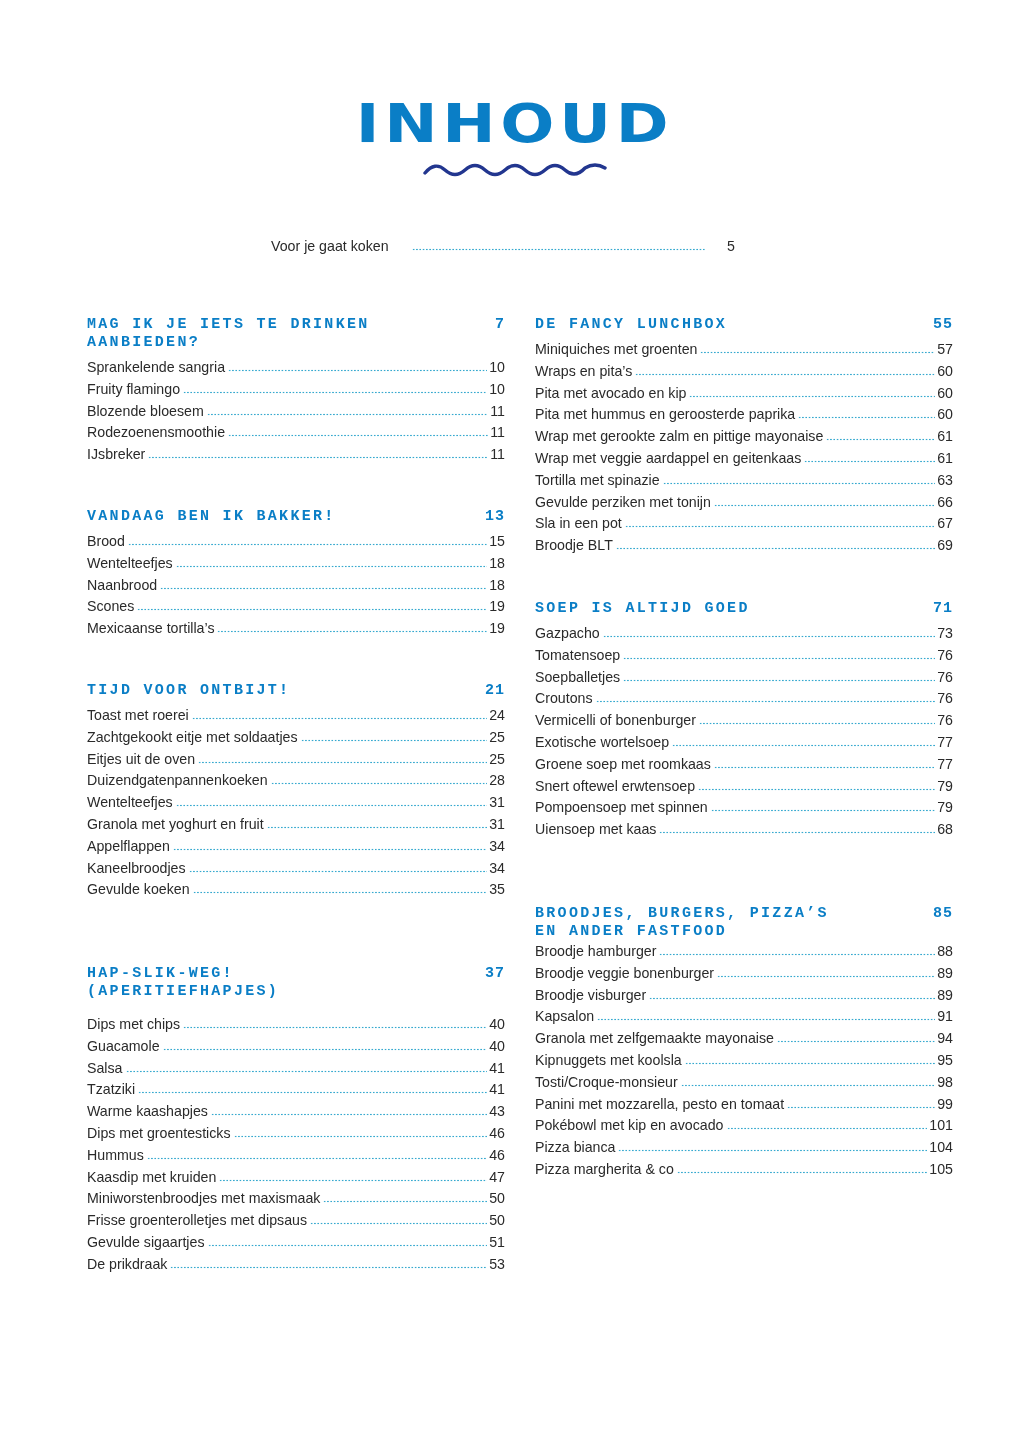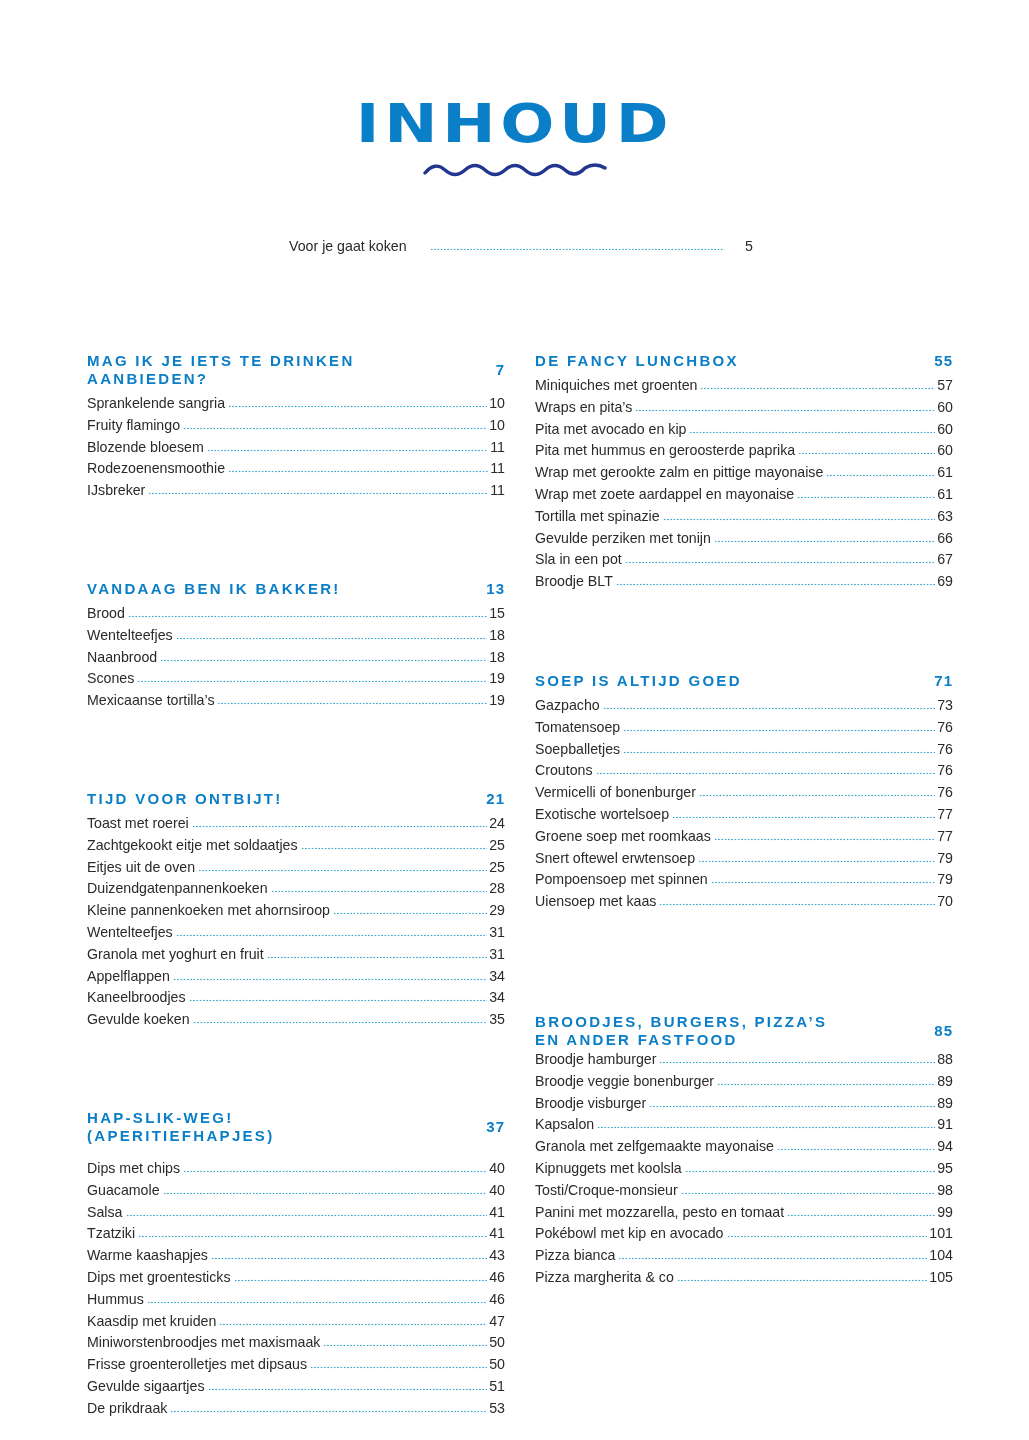--- a/index.html
+++ b/index.html
@@ -7,33 +7,33 @@
 
   .title {
     position: absolute; left: 0; width: 1029px; top: 92px; text-align: center;
     font-family: "DejaVu Sans", sans-serif; font-weight: bold; font-size: 54px;
     color: #0a7ec6; letter-spacing: 4px; line-height: 64px;
     transform: scaleX(1.18); transform-origin: center;
   }
   .wave { position: absolute; left: 423px; top: 160px; width: 184px; height: 20px; }
 
   .intro {
-    position: absolute; left: 289px; width: 464px; top: 236px; height: 20px;
+    position: absolute; left: 271px; width: 464px; top: 236px; height: 20px;
     display: flex; align-items: baseline; font-size: 14.2px; gap: 20px;
   }
 
   .col { position: absolute; top: 316px; width: 418px; }
   .col.left { left: 87px; }
   .col.right { left: 535px; }
 
   .section { margin-bottom: 0; }
   .sec-head {
-    display: flex; justify-content: space-between; align-items: center;
-    font-family: Liberation Sans, sans-serif; font-weight: bold; color: #0a7ec6;
-    font-size: 15px; line-height: 18px; letter-spacing: 2.3px; text-transform: uppercase; margin-top: 36px;
+    display: flex; justify-content: space-between; align-items: flex-start;
+    font-family: Liberation Mono, monospace; font-weight: bold; color: #0a7ec6;
+    font-size: 15px; line-height: 18px; letter-spacing: 2.3px; text-transform: uppercase;
   }
   .sec-head .sec-title { white-space: pre-line; }
   .sec-head .sec-page { letter-spacing: 1px; }
 
   .entries { margin-top: 5px; }
   .entry {
     display: flex; align-items: baseline; height: 21.8px; font-size: 14.2px; line-height: 21.8px;
     color: #2a2a2a;
   }
   .entry .label { white-space: nowrap; }
@@ -151,25 +151,20 @@
           <span class="label">Eitjes uit de oven</span>
           <span class="leader"></span>
           <span class="page">25</span>
         </div>
       <div class="entry">
           <span class="label">Duizendgatenpannenkoeken</span>
           <span class="leader"></span>
           <span class="page">28</span>
         </div>
       <div class="entry">
-          <span class="label">Kleine pannenkoeken met ahornsiroop</span>
-          <span class="leader"></span>
-          <span class="page">29</span>
-        </div>
-      <div class="entry">
           <span class="label">Wentelteefjes</span>
           <span class="leader"></span>
           <span class="page">31</span>
         </div>
       <div class="entry">
           <span class="label">Granola met yoghurt en fruit</span>
           <span class="leader"></span>
           <span class="page">31</span>
         </div>
       <div class="entry">
@@ -288,21 +283,21 @@
           <span class="label">Pita met hummus en geroosterde paprika</span>
           <span class="leader"></span>
           <span class="page">60</span>
         </div>
       <div class="entry">
           <span class="label">Wrap met gerookte zalm en pittige mayonaise</span>
           <span class="leader"></span>
           <span class="page">61</span>
         </div>
       <div class="entry">
-          <span class="label">Wrap met zoete aardappel en mayonaise</span>
+          <span class="label">Wrap met veggie aardappel en geitenkaas</span>
           <span class="leader"></span>
           <span class="page">61</span>
         </div>
       <div class="entry">
           <span class="label">Tortilla met spinazie</span>
           <span class="leader"></span>
           <span class="page">63</span>
         </div>
       <div class="entry">
           <span class="label">Gevulde perziken met tonijn</span>
@@ -369,21 +364,21 @@
           <span class="page">79</span>
         </div>
       <div class="entry">
           <span class="label">Pompoensoep met spinnen</span>
           <span class="leader"></span>
           <span class="page">79</span>
         </div>
       <div class="entry">
           <span class="label">Uiensoep met kaas</span>
           <span class="leader"></span>
-          <span class="page">70</span>
+          <span class="page">68</span>
         </div>
     </div>
   </div>
 
   <div class="section">
     <div class="sec-head">
       <span class="sec-title">BROODJES, BURGERS, PIZZA’S
 EN ANDER FASTFOOD</span>
       <span class="sec-page">85</span>
     </div>

